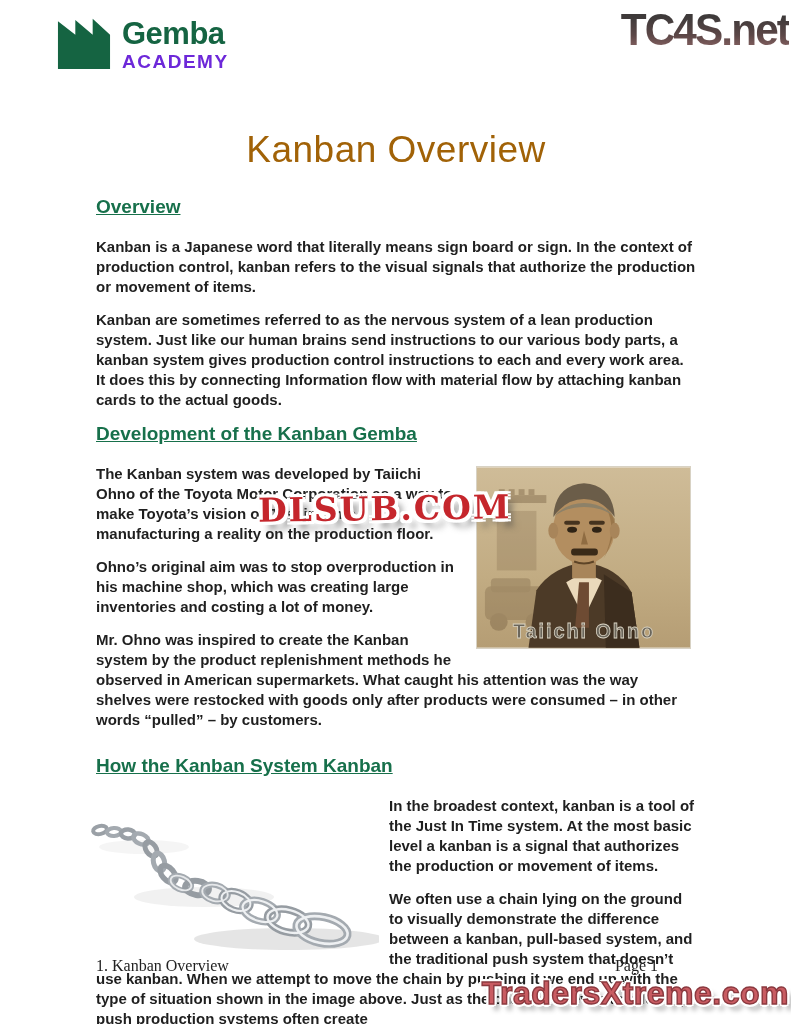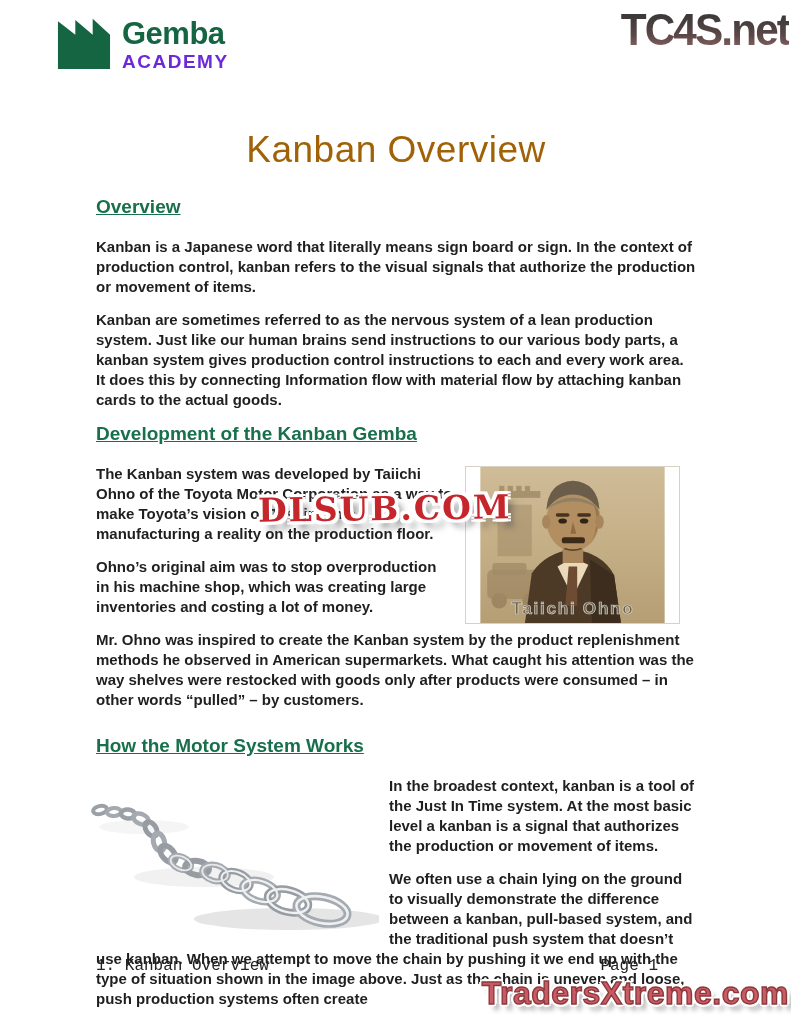--- a/index.html
+++ b/index.html
@@ -20,21 +20,21 @@
     -webkit-background-clip:text;background-clip:text;color:transparent;
   }
   
   .content{position:absolute;top:128px;left:96px;width:600px;}
   h1{font-size:37px;font-weight:400;color:#a16207;text-align:center;margin:0 0 24px 0;line-height:1.2;letter-spacing:0.5px;}
   h2{font-size:19px;font-weight:bold;color:#17704b;margin:12px 0 18px 0;line-height:1.2;text-decoration:underline;}
   p{font-size:15px;line-height:20px;margin:0 0 13px 0;font-weight:bold;}
   section{overflow:visible;}
   .clearfix::after{content:"";display:block;clear:both;}
   
-  .ohno-img{float:right;width:215px;height:158px;margin:2px 16px 6px 12px;border:1px solid #d8d2c4;box-sizing:border-box;}
+  .ohno-img{float:right;width:215px;height:183px;margin:2px 5px 6px 12px;border:1px solid #d8d2c4;box-sizing:border-box;}
   .ohno-img svg{display:block;width:100%;height:100%;}
   
   .chain-img{float:left;width:295px;height:150px;margin:6px 10px 4px -12px;}
   .chain-img svg{display:block;width:100%;height:100%;}
   
   .dlsub{
     position:absolute;top:489px;left:258px;z-index:30;
     font-family:"DejaVu Serif",serif;font-weight:bold;font-size:33px;letter-spacing:2px;color:#c5262c;
     text-shadow:
       3px 3px 0 #fff,-3px -3px 0 #fff,3px -3px 0 #fff,-3px 3px 0 #fff,
@@ -47,21 +47,21 @@
     font-weight:bold;font-size:32px;letter-spacing:0.5px;color:#c95c62;
     -webkit-text-stroke:1.4px #8a383e;
     text-shadow:
       3px 0 0 #fff,-3px 0 0 #fff,0 3px 0 #fff,0 -3px 0 #fff,
       2px 2px 0 #fff,-2px -2px 0 #fff,2px -2px 0 #fff,-2px 2px 0 #fff,
       5px 6px 5px rgba(0,0,0,.35);
   }
   
   .footer{
     position:absolute;top:957px;left:96px;width:562px;
-    font-family:Liberation Mono, monospace;font-size:16px;color:#222;
+    font-family:Liberation Serif, serif;font-size:16px;color:#222;
     display:flex;justify-content:space-between;gap:8px;
   }
 </style>
 </head>
 <body>
 
 <div class="page">
 
   <div class="logo">
     <svg width="72" height="62" viewBox="0 0 100 100">
@@ -137,21 +137,21 @@
           <text x="108" y="172" text-anchor="middle" font-family="Liberation Sans, sans-serif" font-size="20" font-weight="bold" letter-spacing="2" fill="#6b665b" stroke="#d9d3c3" stroke-width="0.8">Taiichi Ohno</text>
         </svg>
       </div>
 
       <p>The Kanban system was developed by Taiichi Ohno of the Toyota Motor Corporation as a way to make Toyota’s vision of Just in Time manufacturing a reality on the production floor.</p>
       <p>Ohno’s original aim was to stop overproduction in his machine shop, which was creating large inventories and costing a lot of money.</p>
       <p>Mr. Ohno was inspired to create the Kanban system by the product replenishment methods he observed in American supermarkets. What caught his attention was the way shelves were restocked with goods only after products were consumed – in other words “pulled” – by customers.</p>
     </section>
 
     <section class="clearfix">
-      <h2>How the Motor System Works</h2>
+      <h2>How the Kanban System Kanban</h2>
 
       <div class="chain-img">
         <svg viewBox="0 0 295 150">
 
           <ellipse cx="205" cy="137" rx="95" ry="11" fill="#d7d7d7" opacity="0.65"></ellipse>
           <ellipse cx="120" cy="95" rx="70" ry="10" fill="#e4e4e4" opacity="0.5"></ellipse>
           <ellipse cx="60" cy="45" rx="45" ry="7" fill="#ececec" opacity="0.5"></ellipse>
 
           <g fill="none" stroke-linecap="round">
             <ellipse cx="16" cy="28" rx="7" ry="4" stroke="#9aa0a6" stroke-width="4" transform="rotate(-12 16 28)"></ellipse>

